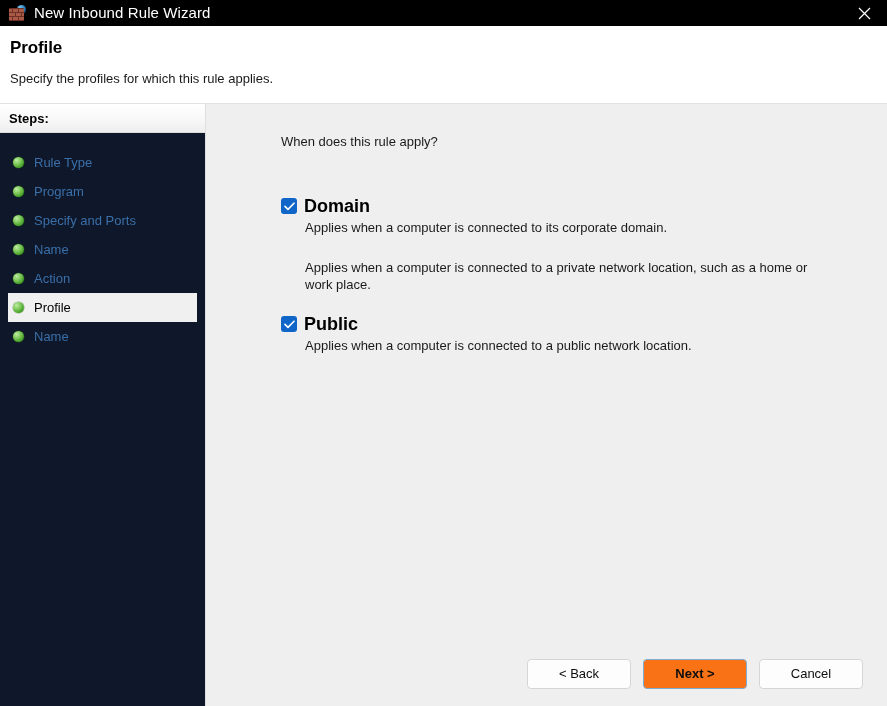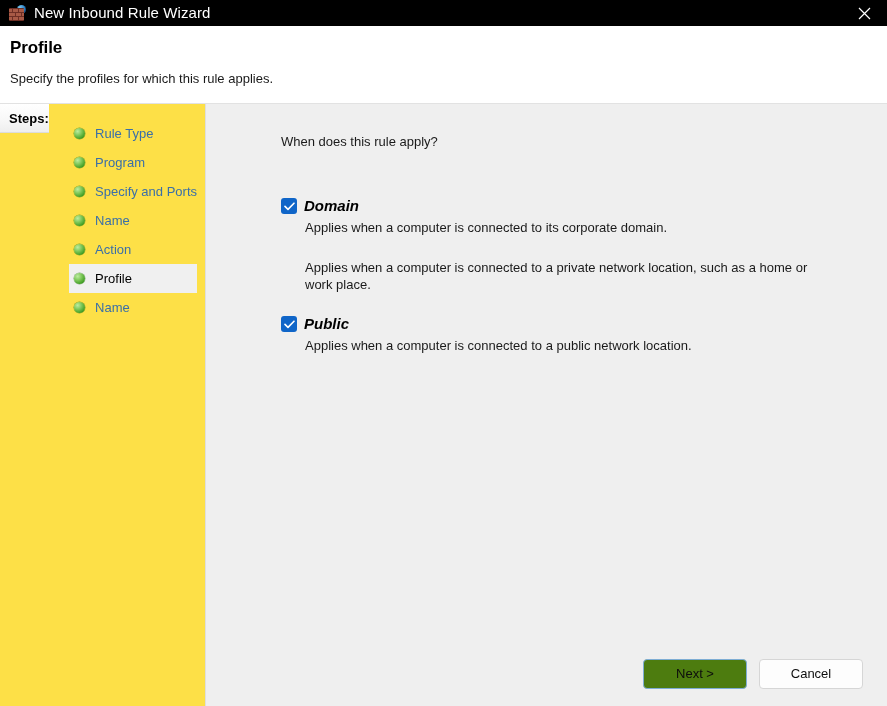--- a/index.html
+++ b/index.html
@@ -128,26 +128,25 @@
     flex: 1 1 auto;
     display: flex;
     min-height: 0;
     background: #efefef;
   }
 
   
   .sidebar {
     width: 206px;
     flex: 0 0 206px;
-    background: #fde047;
+    background: #0f172a;
     border-right: 1px solid #dedede;
     box-sizing: border-box;
     display: flex;
-    flex-direction: row;
-    justify-content: space-between;
+    flex-direction: column;
   }
   .steps-header {
     height: 29px;
     box-sizing: border-box;
     background: linear-gradient(to bottom, #ffffff 0%, #f7f7f7 60%, #eeeeee 100%);
     border-bottom: 1px solid #dcdcdc;
     display: flex;
     align-items: center;
     padding-left: 9px;
     font-size: 13px;
@@ -226,25 +225,24 @@
     background: #0f65c8;
     margin-right: 7px;
     margin-top: 0px;
     display: flex;
     align-items: center;
     justify-content: center;
     box-sizing: border-box;
   }
   .checkbox svg { display: block; }
   .profile-name {
-    font-size: 15px;
+    font-size: 18px;
     font-weight: bold;
     color: #000000;
     line-height: 16px;
-    font-style: italic;
   }
   .profile-desc {
     font-size: 13px;
     color: #1a1a1a;
     margin: 5px 0 0 24px;
     max-width: 510px;
     line-height: 17px;
   }
 
   
@@ -265,21 +263,22 @@
     font-family: "Liberation Sans", sans-serif;
     font-size: 13px;
     color: #0d0d0d;
     cursor: default;
     padding: 0;
     line-height: 28px;
     text-align: center;
   }
   .btn.default {
     border: 1px solid #7eadd4;
-    background: #4d7c0f;
+    background: #f97316;
+    font-weight: bold;
   }
 </style>
 </head>
 <body>
 
 <div class="window">
 
   <div class="titlebar">
     <div class="titlebar-icon">
       <div class="globe"></div>
@@ -365,19 +364,20 @@
               </span>
               <span class="profile-name">Public</span>
             </div>
             <div class="profile-desc">Applies when a computer is connected to a public network location.</div>
           </div>
 
         </div>
       </div>
 
       <div class="footer">
+        <button class="btn">&lt; Back</button>
         <button class="btn default">Next &gt;</button>
         <button class="btn">Cancel</button>
       </div>
     </div>
 
   </div>
 </div>
 
 </body></html>

